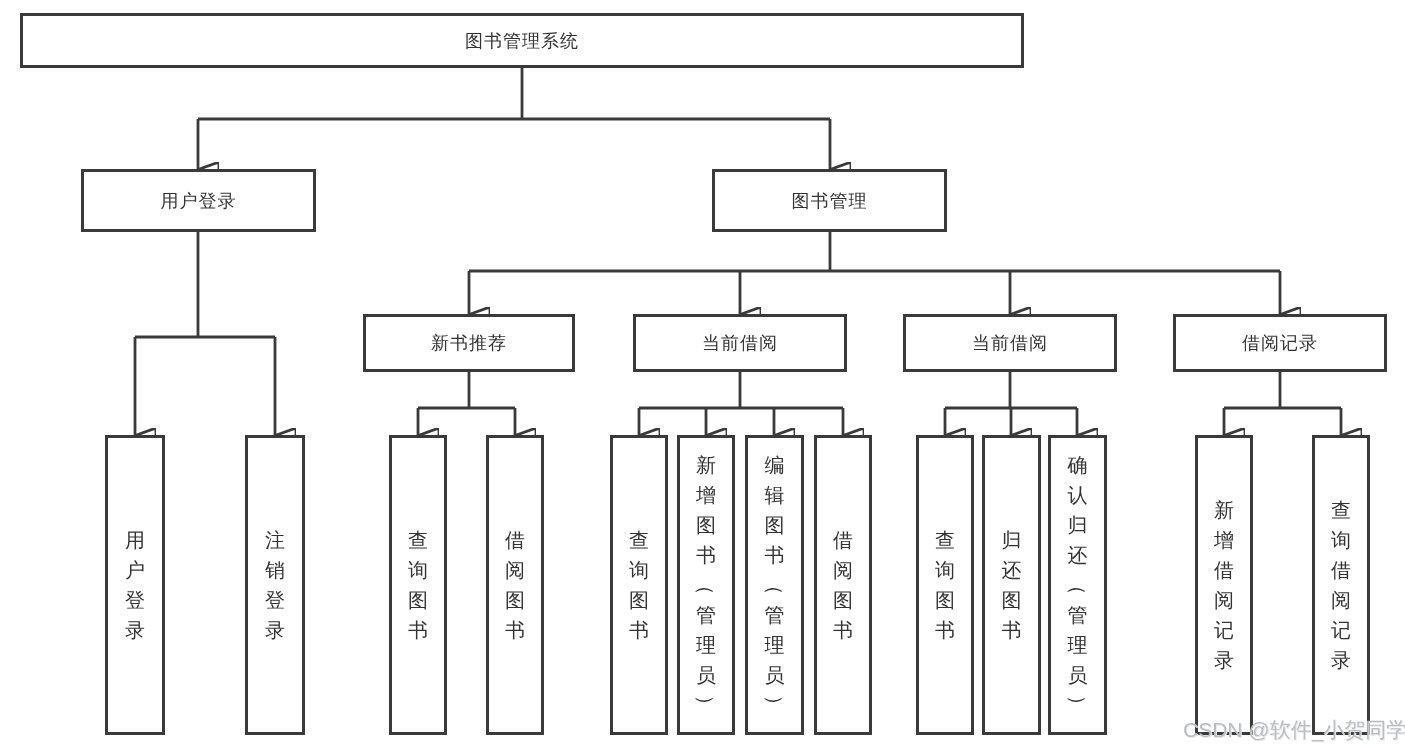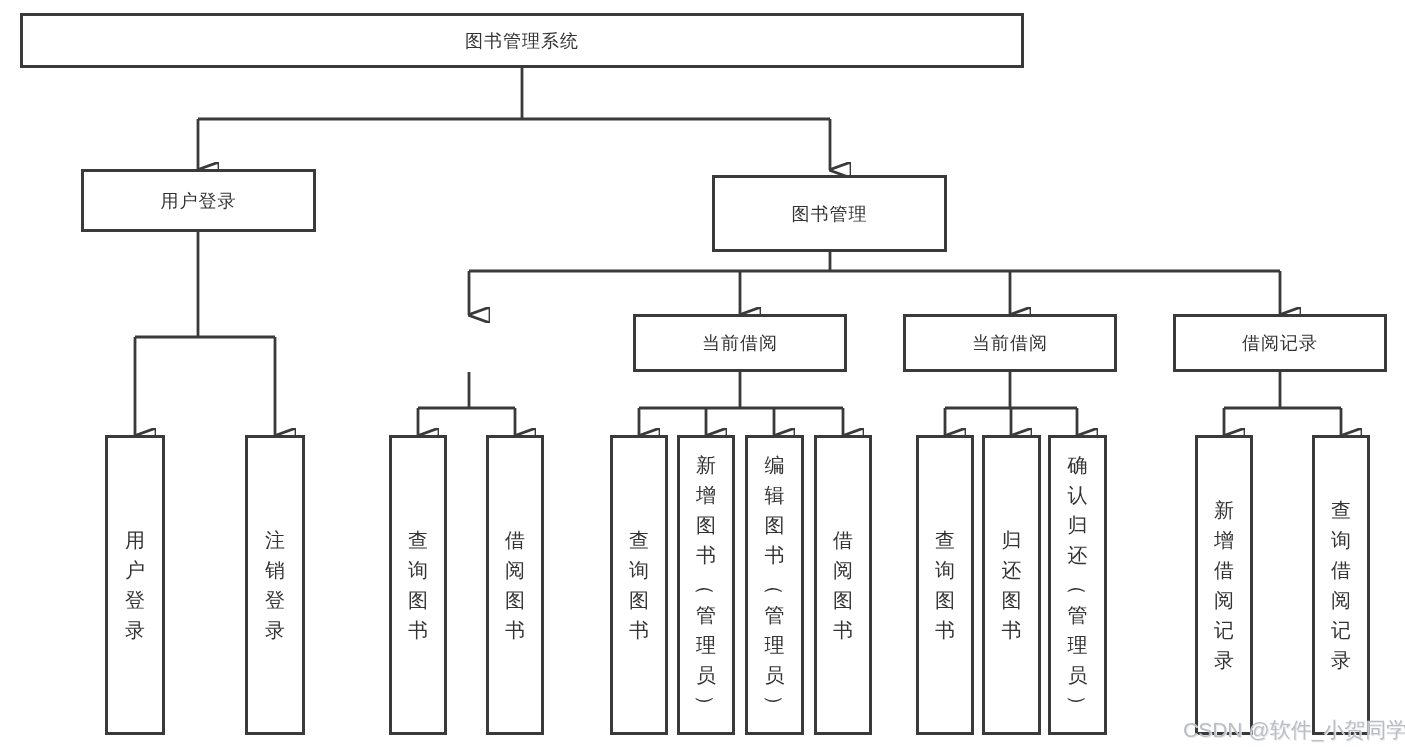--- a/index.html
+++ b/index.html
@@ -96,22 +96,23 @@
 
     <path d="M1280,372 L1280,408"></path>
     <path d="M1224,408 L1341,408"></path>
     <path d="M1224,408 L1224,436" marker-end="url(#arrow)"></path>
     <path d="M1341,408 L1341,436" marker-end="url(#arrow)"></path>
   </svg>
 
   <div class="node hnode" style="left:81px; top:169px; width:235px; height:63px;">用户登录</div>
 
   <div class="node hnode" style="left:20px; top:13px; width:1004px; height:55px;">图书管理系统</div>
-  <div class="node hnode" style="left:712px; top:175px; width:235px; height:77px;">图书管理</div>
-
+  <div class="node hnode" style="left:712px; top:169px; width:235px; height:63px;">图书管理</div>
+
+  <div class="node hnode" style="left:363px; top:314px; width:212px; height:58px;">新书推荐</div>
   <div class="node hnode" style="left:633px; top:314px; width:214px; height:58px;">当前借阅</div>
   <div class="node hnode" style="left:1173px; top:314px; width:214px; height:58px;">借阅记录</div>
   <div class="node hnode" style="left:903px; top:314px; width:214px; height:58px;">当前借阅</div>
 
   <div class="node vnode" style="left:105px; top:435px; width:60px; height:300px;">
       <span class="vchar">用</span>
       <span class="vchar">户</span>
       <span class="vchar">登</span>
       <span class="vchar">录</span>
     </div>

